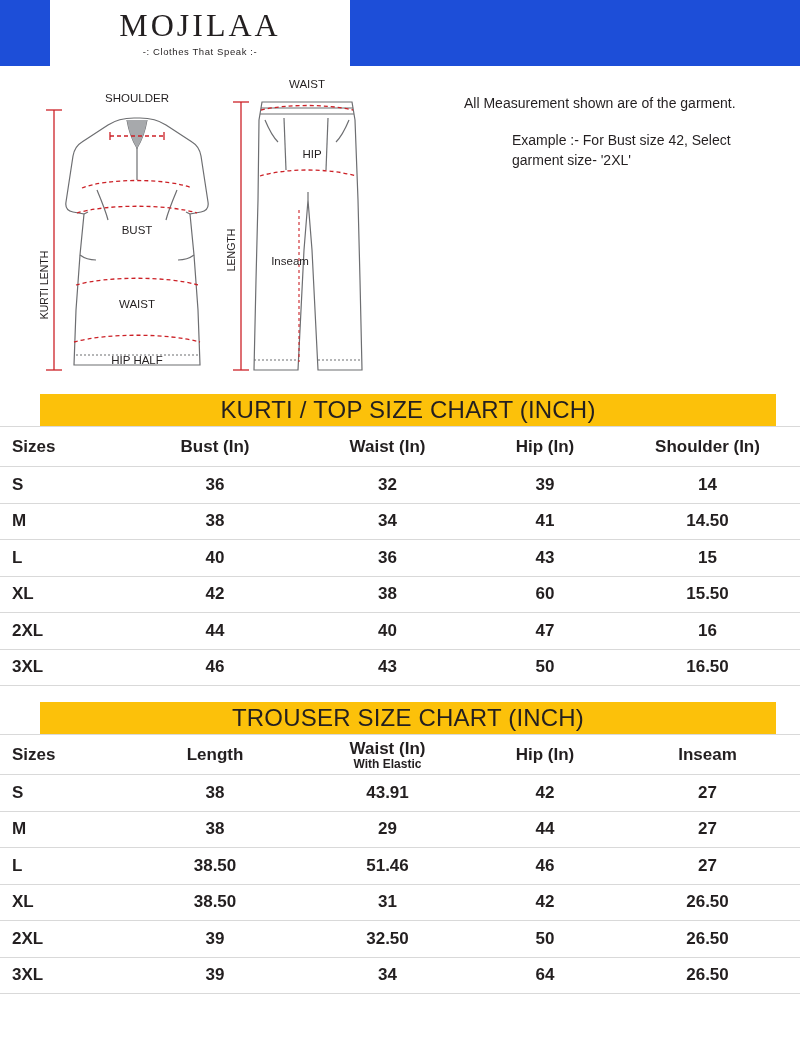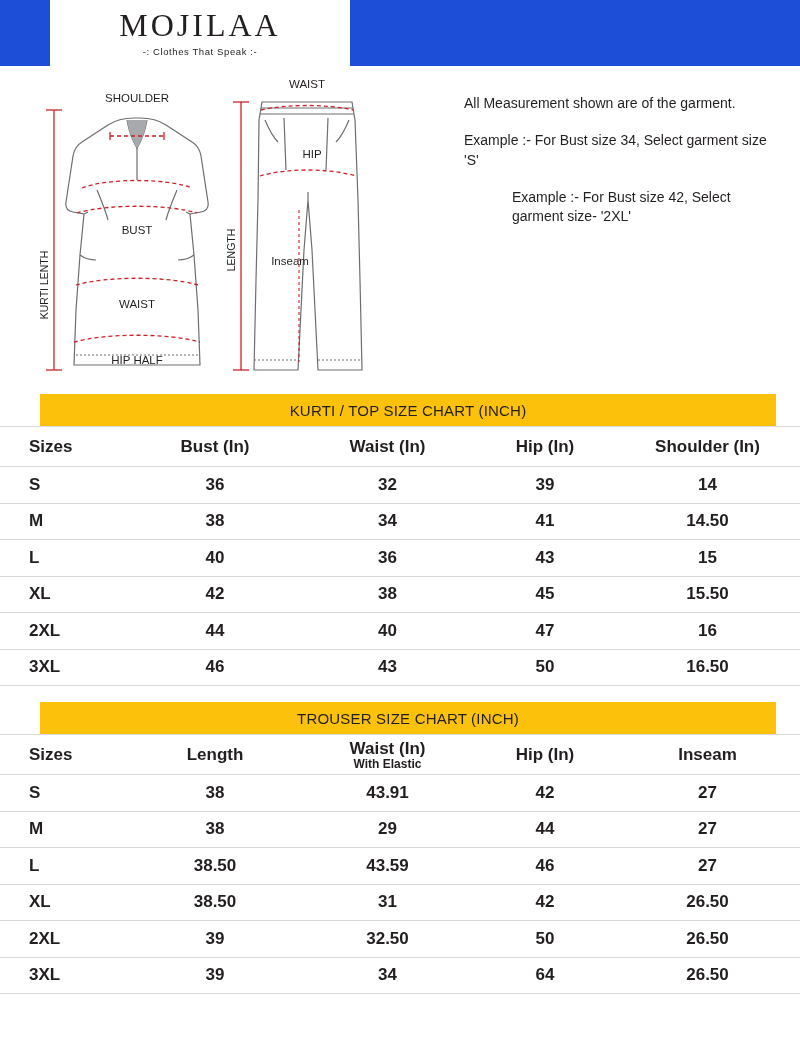--- a/index.html
+++ b/index.html
@@ -74,21 +74,21 @@
   .banner-wrap {
     padding: 0 24px;
     margin-top: 6px;
   }
   .banner {
     background: #fcc10a;
     height: 32px;
     display: flex;
     align-items: center;
     justify-content: center;
-    font-size: 15px;
+    font-size: 24px;
     letter-spacing: 0.2px;
     color: #231f20;
     margin-left: 16px;
   }
   .banner.second { margin-top: 0; }
 
   
   table.sizes {
     width: 100%;
     border-collapse: collapse;
@@ -101,21 +101,21 @@
     padding: 0;
     height: 36.5px;
     font-size: 17px;
     text-align: center;
     font-weight: bold;
     vertical-align: middle;
   }
   table.sizes thead th { height: 40px; }
   table.sizes th:first-child, table.sizes td:first-child {
     text-align: left;
-    padding-left: 29px;
+    padding-left: 12px;
   }
   .col-size { width: 130px; }
   .col-a { width: 170px; }
   .col-b { width: 175px; }
   .col-c { width: 140px; }
   .col-d { width: 185px; }
 
   .sub {
     display: block;
     font-size: 12px;
@@ -225,21 +225,20 @@
       </g>
 
       <text x="285" y="8" text-anchor="middle" font-family="Liberation Sans, sans-serif" font-size="11.5" fill="#231f20">WAIST</text>
       <text x="290" y="78" text-anchor="middle" font-family="Liberation Sans, sans-serif" font-size="11.5" fill="#231f20">HIP</text>
       <text x="268" y="185" text-anchor="middle" font-family="Liberation Sans, sans-serif" font-size="11.5" fill="#231f20">Inseam</text>
     </svg>
   </div>
 
   <div class="notes">
     <p>All Measurement shown are of the garment.</p>
-    <p>Example :- For Bust size 34, Select garment size 'S'</p>
     <p>Example :- For Bust size 42, Select garment size- '2XL'</p>
   </div>
 </div>
 
 <div class="banner-wrap">
   <div class="banner">KURTI / TOP SIZE CHART (INCH)</div>
 </div>
 
 <table class="sizes">
   <colgroup>
@@ -277,21 +276,21 @@
       <td>L</td>
       <td>40</td>
       <td>36</td>
       <td>43</td>
       <td>15</td>
     </tr>
     <tr>
       <td>XL</td>
       <td>42</td>
       <td>38</td>
-      <td>45</td>
+      <td>60</td>
       <td>15.50</td>
     </tr>
     <tr>
       <td>2XL</td>
       <td>44</td>
       <td>40</td>
       <td>47</td>
       <td>16</td>
     </tr>
     <tr>
@@ -341,21 +340,21 @@
     <tr>
       <td>M</td>
       <td>38</td>
       <td>29</td>
       <td>44</td>
       <td>27</td>
     </tr>
     <tr>
       <td>L</td>
       <td>38.50</td>
-      <td>43.59</td>
+      <td>51.46</td>
       <td>46</td>
       <td>27</td>
     </tr>
     <tr>
       <td>XL</td>
       <td>38.50</td>
       <td>31</td>
       <td>42</td>
       <td>26.50</td>
     </tr>

